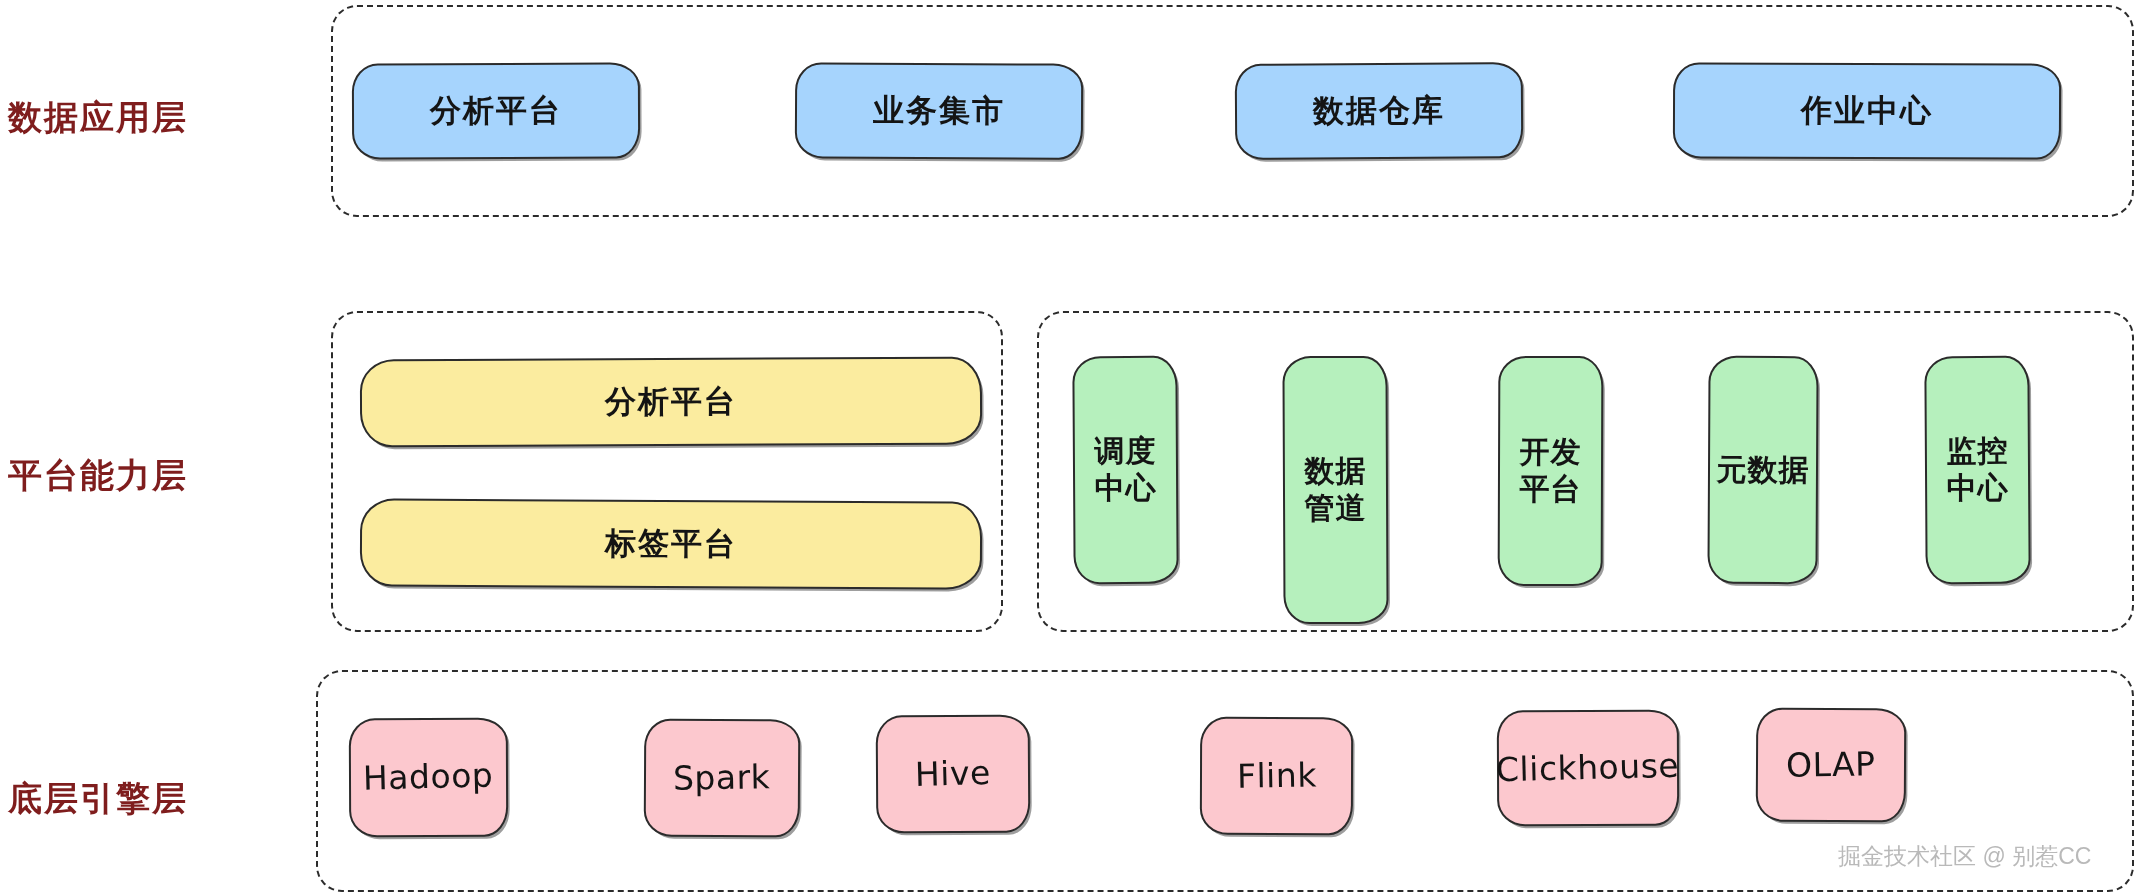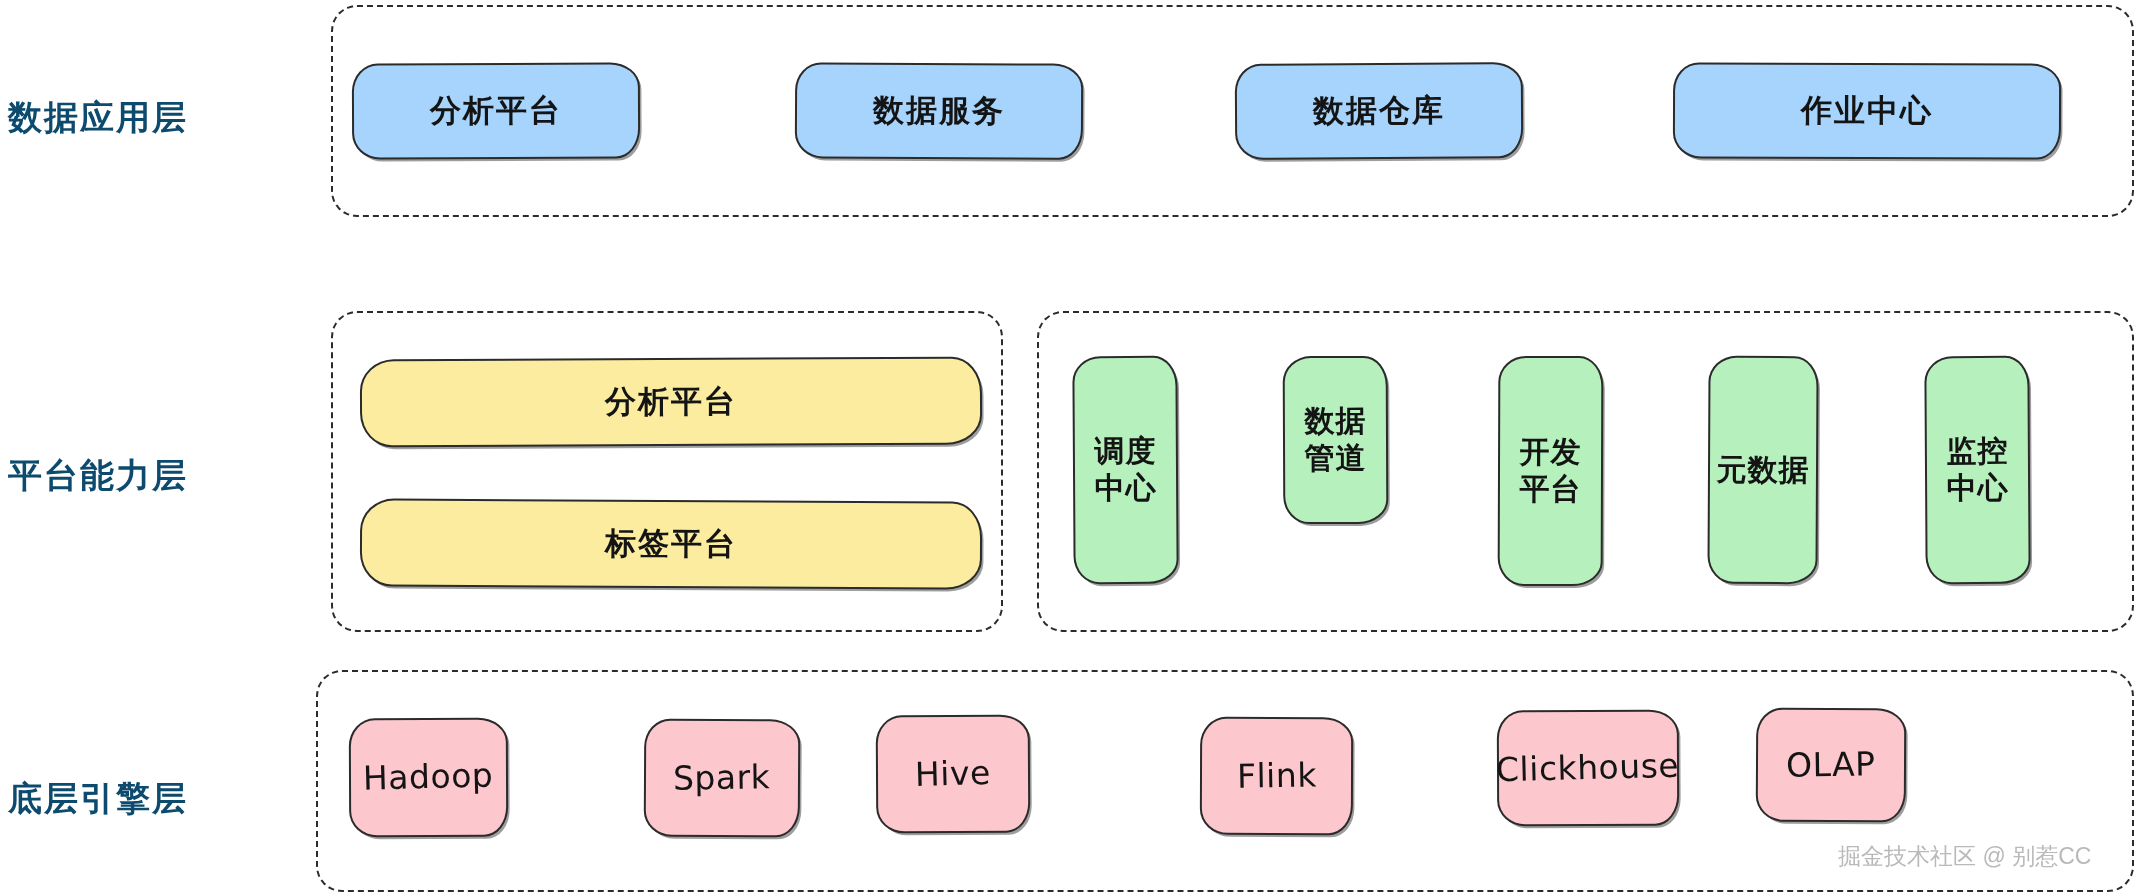--- a/index.html
+++ b/index.html
@@ -18,21 +18,21 @@
   #diagram {
     position: relative;
     width: 2139px;
     height: 896px;
   }
 
   .layer-label {
     position: absolute;
     font-size: 34px;
     font-weight: 700;
-    color: #0c4a6e;
+    color: #7f1d1d;
     letter-spacing: 2px;
     white-space: nowrap;
     font-family: "Liberation Sans", sans-serif;
   }
 
   
   .dashed-box {
     position: absolute;
     border: 2.5px dashed #2b2b2b;
     border-radius: 26px;
@@ -94,21 +94,21 @@
 
   <div class="layer-label" style="left:8px; top:95px;">数据应用层</div>
 
   <div class="dashed-box" style="left:331px; top:5px; width:1803px; height:212px;"></div>
 
   <div class="node n-blue t1" style="left:352px; top:63px; width:288px; height:96px;">
     <span class="node-label">分析平台</span>
   </div>
 
   <div class="node n-blue t2" style="left:795px; top:63px; width:288px; height:96px;">
-    <span class="node-label">数据服务</span>
+    <span class="node-label">业务集市</span>
   </div>
 
   <div class="node n-blue t3" style="left:1235px; top:63px; width:288px; height:96px;">
     <span class="node-label">数据仓库</span>
   </div>
 
   <div class="node n-blue t4" style="left:1673px; top:63px; width:388px; height:96px;">
     <span class="node-label">作业中心</span>
   </div>
 
@@ -124,21 +124,21 @@
     <span class="node-label">标签平台</span>
   </div>
 
   <div class="dashed-box" style="left:1037px; top:311px; width:1097px; height:321px;"></div>
 
   <div class="node n-green t3" style="left:1073px; top:356px; width:105px; height:228px;">
     <span class="node-label">调度
 中心</span>
   </div>
 
-  <div class="node n-green t1" style="left:1283px; top:356px; width:105px; height:168px;">
+  <div class="node n-green t1" style="left:1283px; top:356px; width:105px; height:268px;">
     <span class="node-label">数据
 管道</span>
   </div>
 
   <div class="node n-green t4" style="left:1498px; top:356px; width:105px; height:230px;">
     <span class="node-label">开发
 平台</span>
   </div>
 
   <div class="node n-green t2" style="left:1708px; top:356px; width:110px; height:228px;">

